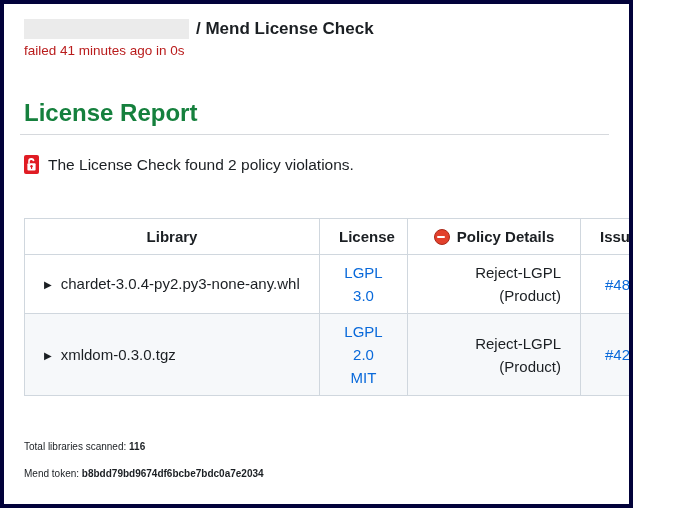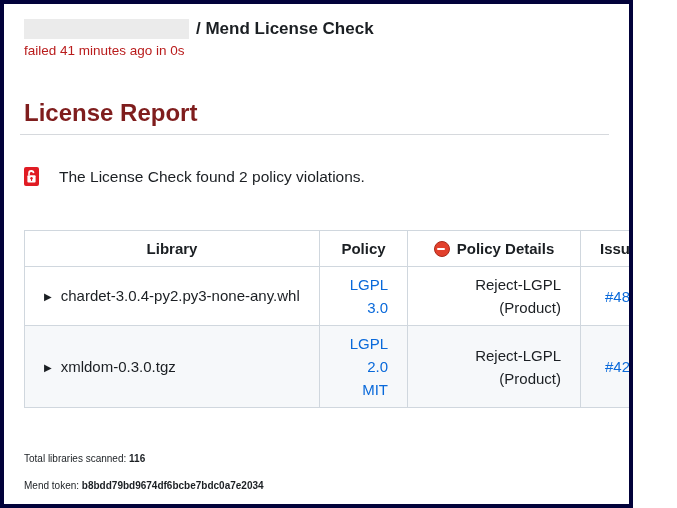--- a/index.html
+++ b/index.html
@@ -47,31 +47,31 @@
     color: #b91c1c;
   }
 
   
   h2.report-heading {
     margin-top: 41px;
     padding-left: 4px;
     padding-bottom: 7px;
     font-size: 24px;
     font-weight: 600;
-    color: #7f1d1d;
+    color: #15803d;
     border-bottom: 1px solid #d6d9dd;
   }
 
   
   .violation-line {
-    margin-top: 32px;
+    margin-top: 20px;
     padding-left: 4px;
     display: flex;
     align-items: center;
-    gap: 20px;
+    gap: 9px;
     font-size: 15.5px;
     color: #1b1f23;
   }
   .lock-icon { flex: 0 0 auto; display: inline-flex; }
 
   
   table.report-table {
     margin-top: 44px;
     margin-left: 4px;
     border-collapse: collapse;
@@ -89,21 +89,21 @@
   .report-table th {
     font-weight: 700;
     text-align: center;
     height: 36px;
   }
   .report-table col.c-library { width: 295px; }
   .report-table col.c-license { width: 88px; }
   .report-table col.c-policy  { width: 173px; }
   .report-table col.c-issue   { width: 74px; }
   .report-table td.cell-library { text-align: left; margin-left: 15px; }
-  .report-table td.cell-license { text-align: right; }
+  .report-table td.cell-license { text-align: center; }
   .report-table td.cell-policy  { text-align: right; }
   .report-table td.cell-issue   { text-align: center; }
   .report-table tbody tr:nth-child(even) { background: #f6f8fa; }
   .report-table tbody tr { height: 38px; }
 
   .tri {
     display: inline-block;
     font-size: 10px;
     margin-right: 9px;
     color: #1b1f23;
@@ -178,21 +178,21 @@
     <table class="report-table">
       <colgroup>
         <col class="c-library">
           <col class="c-license">
           <col class="c-policy">
           <col class="c-issue">
       </colgroup>
       <thead>
         <tr>
           <th>Library</th>
-          <th>Policy</th>
+          <th>License</th>
           <th><span class="no-entry"></span><span>Policy Details</span></th>
           <th>Issue</th>
         </tr>
       </thead>
       <tbody id="table-body">
           <tr>
             <td class="cell-library"><span class="tri">▶</span><span>chardet-3.0.4-py2.py3-none-any.whl</span></td>
             <td class="cell-license">
               <a class="link license-link" href="#">LGPL 3.0</a>
             </td>

